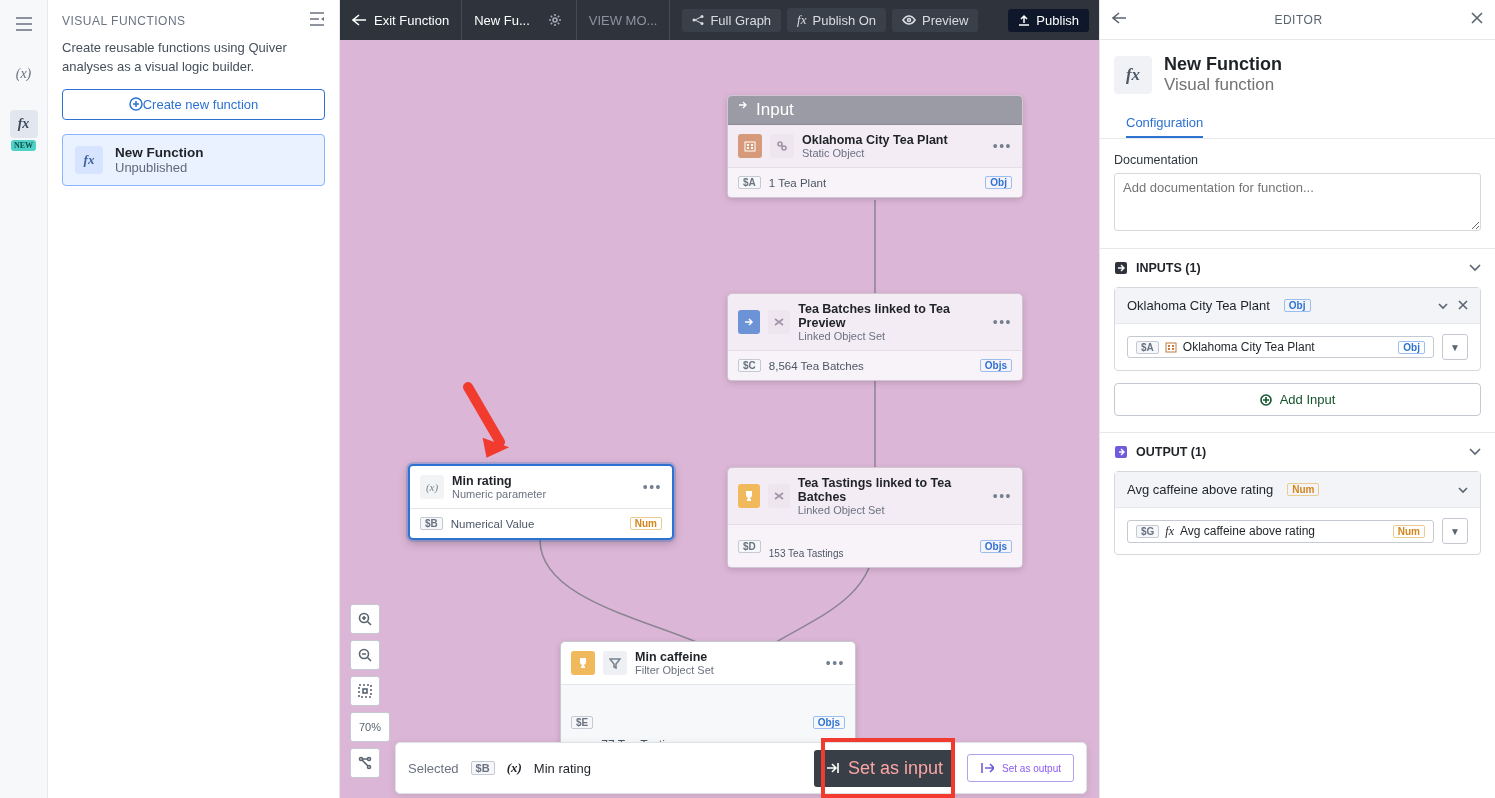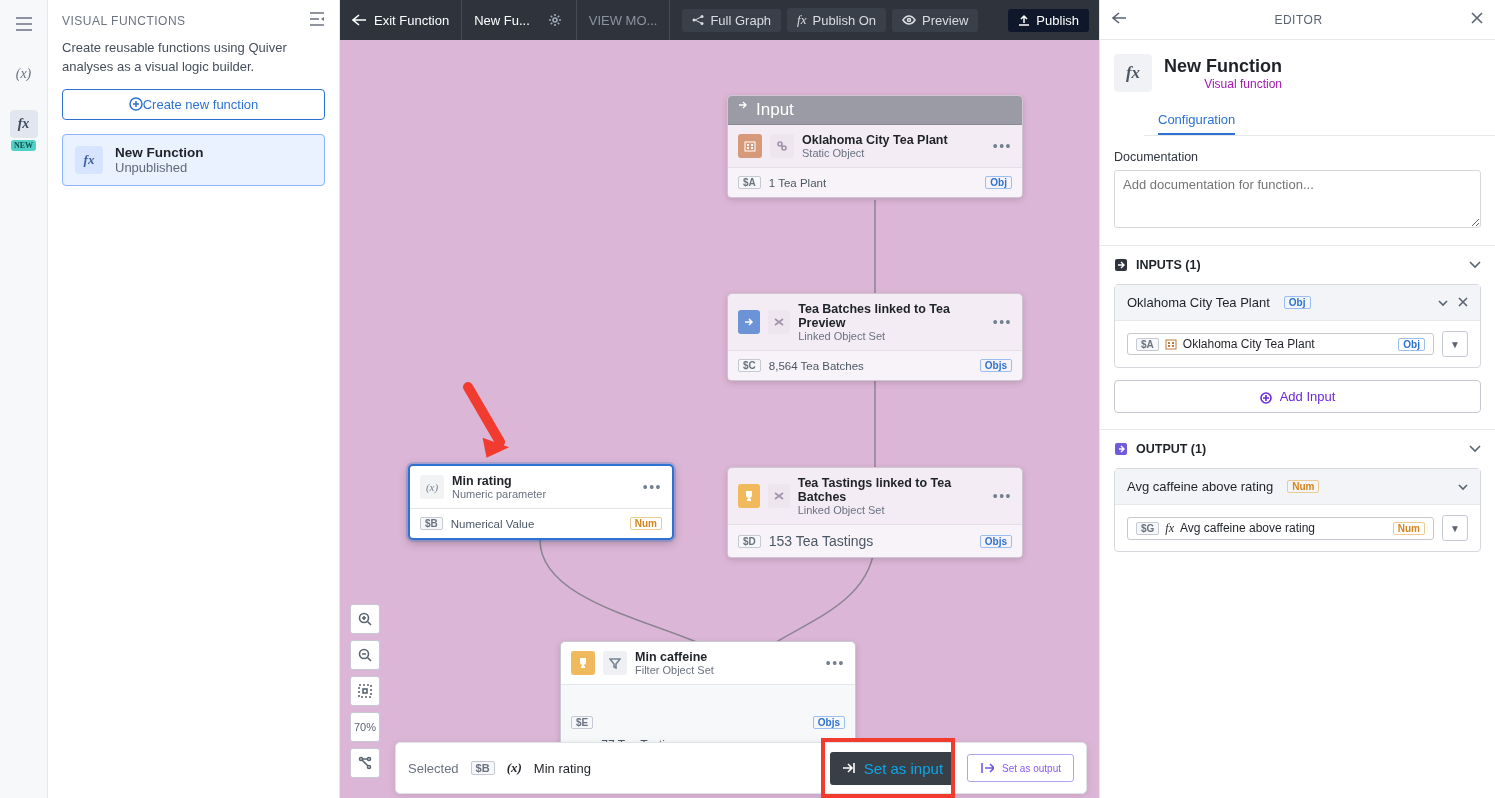--- a/index.html
+++ b/index.html
@@ -58,52 +58,52 @@
 .node-input-head { background: #9a9ba4; color: #fff; font-size: 17px; padding: 4px 10px; border-radius: 4px 4px 0 0; display: flex; align-items: flex-start; gap: 8px; border-bottom: 1px solid #8a8b95; }
 
 .node.selected { border: 2px solid #2d72d2; box-shadow: 0 0 0 2px rgba(45,114,210,.25), 0 3px 10px rgba(0,0,0,.25); }
 
 
 .red-arrow { position: absolute; left: 118px; top: 342px; pointer-events: none; }
 
 
 .zoom-ctrls { position: absolute; left: 10px; bottom: 20px; display: flex; flex-direction: column; gap: 6px; }
 .zoom-ctrls .z { width: 30px; height: 30px; background: #fff; border: 1px solid #c5c9d1; border-radius: 3px; display: flex; align-items: center; justify-content: center; color: #5a6470; font-size: 12px; cursor: pointer; }
-.zoom-ctrls .z.txt { width: 30px; font-size: 11px; }
+.zoom-ctrls .z.txt { width: 40px; font-size: 11px; }
 
 
 .sel-bar { position: absolute; left: 55px; bottom: 4px; width: 692px; height: 52px; background: #fff; border: 1px solid #dfe3e8; border-radius: 5px; display: flex; align-items: center; padding: 0 12px; gap: 12px; box-shadow: 0 2px 8px rgba(0,0,0,.1); }
 .sel-bar .lbl { color: #6b7280; }
 .sel-bar .spacer { flex: 1; }
-.btn-dark { background: #383f47; color: #0ea5e9; border: none; border-radius: 3px; padding: 8px 12px; display: flex; align-items: center; gap: 8px; font-size: 15px; cursor: pointer; }
+.btn-dark { background: #383f47; color: #fca5a5; border: none; border-radius: 3px; padding: 8px 12px; display: flex; align-items: center; gap: 8px; font-size: 18px; cursor: pointer; }
 .btn-output { background: #fff; color: #8b5cf6; border: 1px solid #b0a3ed; border-radius: 3px; padding: 7px 12px; display: flex; align-items: center; gap: 8px; font-size: 10px; cursor: pointer; }
 .red-highlight { position: absolute; border: 4px solid #f23b2f; pointer-events: none; }
 
 
 .editor { position: absolute; left: 1099px; top: 0; width: 396px; height: 798px; border-left: 1px solid #e6e8eb; display: flex; flex-direction: column; }
 .editor-top { height: 40px; border-bottom: 1px solid #e6e8eb; display: flex; align-items: center; padding: 0 12px; color: #5a6470; font-size: 12px; letter-spacing: .5px; }
 .editor-top .ctr { flex: 1; text-align: center; }
 .editor-head { padding: 14px; display: flex; gap: 12px; align-items: center; }
 .editor-head .big { font-size: 18px; font-weight: 700; }
-.editor-head .sm { color: #a21caf; font-size: 12px; text-align: right; }
+.editor-head .sm { color: #737373; font-size: 17px; }
 .fx-big { width: 38px; height: 38px; background: #f0f2f5; border-radius: 4px; display: flex; align-items: center; justify-content: center; font-style: italic; font-family: Georgia, serif; font-size: 17px; color: #4c5766; font-weight: 600; }
-.tab-row { padding: 0 14px; border-bottom: 1px solid #e6e8eb; margin-left: 44px; }
+.tab-row { padding: 0 26px; border-bottom: 1px solid #e6e8eb; }
 .tab-active { color: #2d72d2; font-weight: 500; font-size: 13px; padding: 6px 0; border-bottom: 2px solid #2d72d2; display: inline-block; }
 .section-pad { padding: 14px; }
 .doc-label { font-size: 12.5px; color: #2f3640; margin-bottom: 6px; }
 .doc-area { width: 100%; height: 58px; border: 1px solid #d5d9de; border-radius: 3px; padding: 6px 8px; font-size: 13px; color: #8a93a0; resize: vertical; font-family: inherit; }
 .collapsible-head { padding: 12px 14px; border-top: 1px solid #e6e8eb; display: flex; align-items: center; gap: 8px; font-weight: 600; font-size: 12.5px; }
 .collapsible-head .chev { margin-left: auto; color: #5a6470; }
 .io-card { margin: 0 14px 12px; border: 1px solid #d5d9de; border-radius: 4px; }
 .io-card .io-row { padding: 10px 12px; display: flex; align-items: center; gap: 8px; }
 .io-card .io-row.head { background: #f2f4f7; border-bottom: 1px solid #e6e8eb; font-weight: 500; }
 .io-card .io-row.body { }
 .io-pill { border: 1px solid #c5c9d1; background: #fff; border-radius: 3px; padding: 3px 8px; display: flex; align-items: center; gap: 6px; font-size: 12px; flex: 1; }
 .io-drop { width: 26px; height: 26px; border: 1px solid #c5c9d1; border-radius: 3px; display: flex; align-items: center; justify-content: center; color: #5a6470; font-size: 10px; cursor: pointer; }
-.btn-addinput { margin: 0 14px 16px; width: calc(100% - 28px); border: 1px solid #c5c9d1; background: #fff; border-radius: 4px; padding: 8px; display: flex; align-items: flex-end; justify-content: center; gap: 8px; color: #6d28d9; cursor: pointer; font-size: 13px; }
+.btn-addinput { margin: 0 14px 16px; width: calc(100% - 28px); border: 1px solid #c5c9d1; background: #fff; border-radius: 4px; padding: 8px; display: flex; align-items: center; justify-content: center; gap: 8px; color: #14532d; cursor: pointer; font-size: 13px; }
 
 .icon-stroke { stroke: currentColor; stroke-width: 1.6; fill: none; }
 </style>
 </head>
 <body>
 
 <div class="icon-rail">
   <div class="rail-btn">
     <svg width="18" height="14" viewBox="0 0 18 14" class="icon-stroke">
         <path d="M1 1h16M1 7h16M1 13h16"></path>
@@ -288,21 +288,21 @@
           </svg>
       </div>
       <div>
         <div class="title">Tea Tastings linked to Tea Batches</div>
         <div class="subtitle">Linked Object Set</div>
       </div>
       <div class="menu3">•••</div>
     </div>
     <div class="row" style="background:rgba(255,255,255,.4);">
       <span class="tag ref">$D</span>
-      <span style="color:#4c5766;font-size:14px;">153 Tea Tastings</span>
+      <span style="color:#4c5766;font-size:10px;margin-top:15px;">153 Tea Tastings</span>
       <span class="tag objs" style="margin-left:auto;">Objs</span>
     </div>
   </div>
 
   <div class="node" style="left:220px; top:601px;">
     <div class="row">
       <div class="iconbox trophy">
         <svg width="12" height="12" viewBox="0 0 12 12">
             <path d="M3 1h6v4a3 3 0 01-6 0V1z M4 9h4v2H4z M5 8h2v1H5z" fill="#fff"></path>
           </svg>

